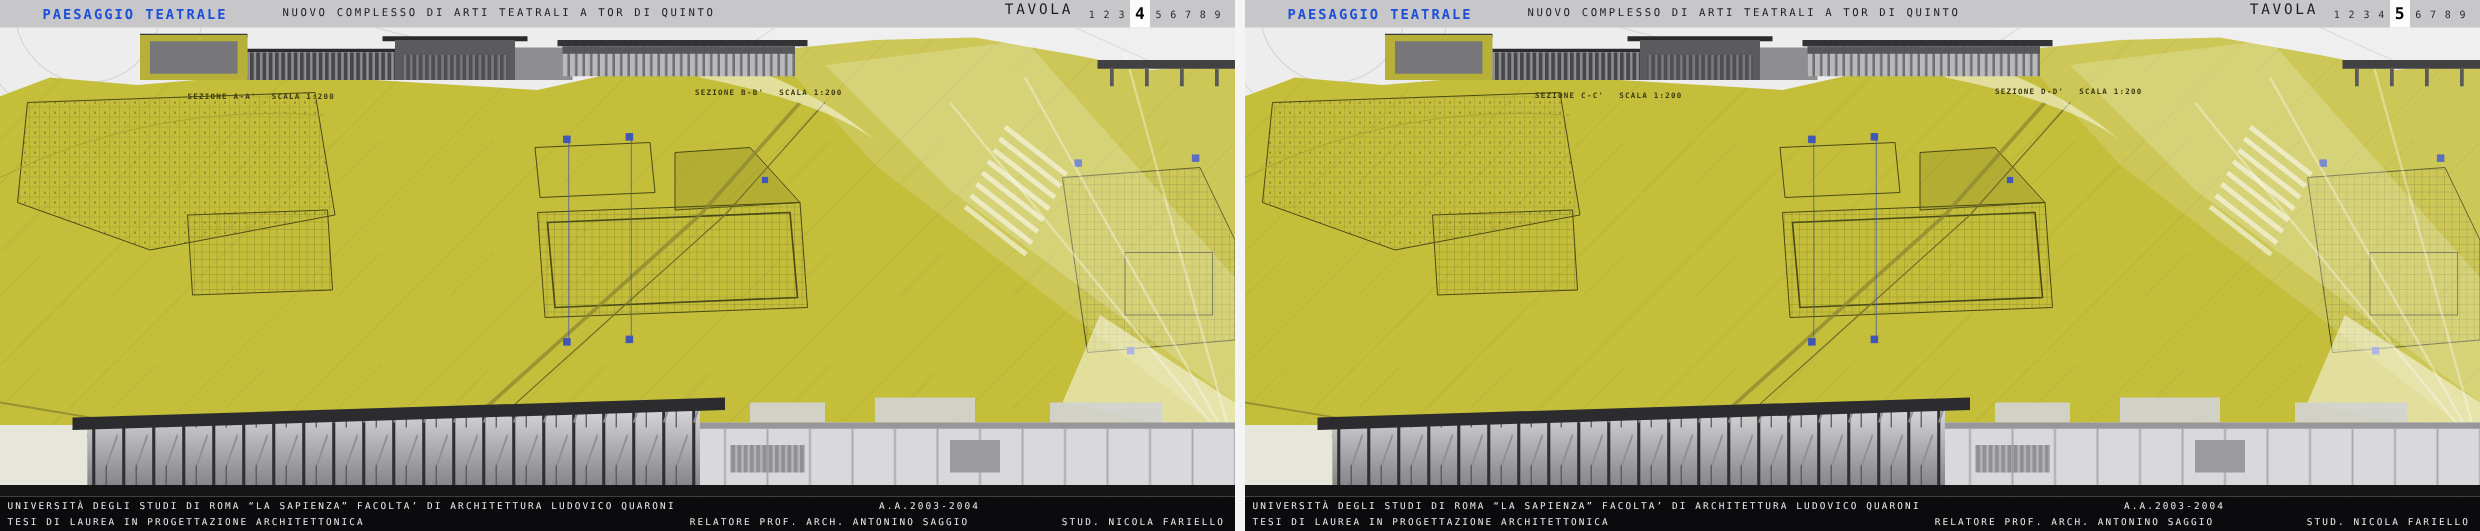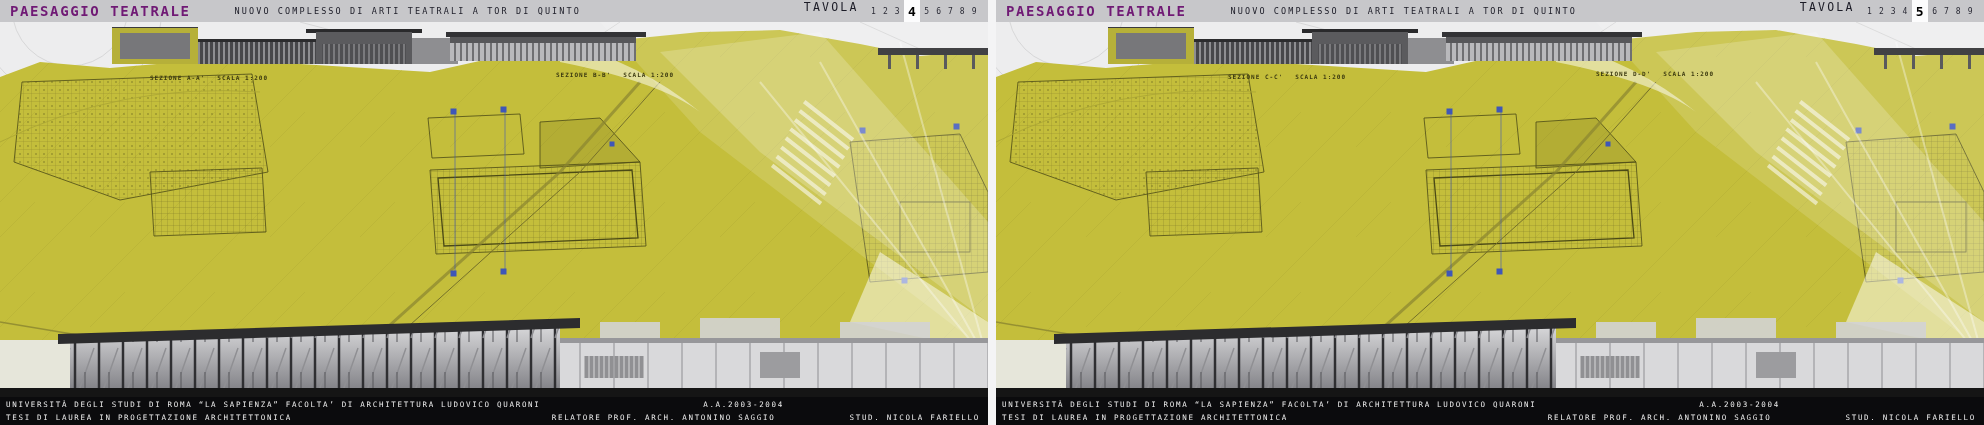--- a/index.html
+++ b/index.html
@@ -4,21 +4,21 @@
 <style>
   html,body{margin:0;padding:0;background:#fff;}
   .board{position:relative;width:1984px;height:425px;display:flex;overflow:hidden;
          font-family:"DejaVu Sans Mono","Liberation Mono",monospace;background:#f0f0f1;}
   .panel{position:relative;width:988px;height:425px;background:#ededee;overflow:hidden;flex:0 0 988px;}
   .gutter{flex:0 0 8px;background:#f4f4f5;}
 
   
   .hdr{position:absolute;top:0;left:0;right:0;height:22px;background:#c7c7ca;
        display:flex;align-items:center;padding:0 8px 0 10px;box-sizing:border-box;z-index:30;}
-  .hdr .title{font-weight:bold;font-size:14px;letter-spacing:1.6px;color:#701a75;white-space:nowrap;}
+  .hdr .title{font-weight:bold;font-size:11px;letter-spacing:1.6px;color:#1d4ed8;white-space:nowrap;margin-left:24px;}
   .hdr .subtitle{margin-left:44px;font-size:8.5px;letter-spacing:2.1px;color:#20202b;white-space:nowrap;text-align:right;}
   .tavola{margin-left:auto;display:flex;height:100%;}
   .tavola .tlabel{font-size:11.5px;letter-spacing:2.2px;color:#1b1b26;margin-right:9px;}
   .tnum{font-size:8px;color:#2b2b36;margin:0 3.5px;display:flex;align-items:center;height:100%;}
   .tnum.active{background:#fcfcfd;padding:0 4px;margin:0 1px;font-size:13px;font-weight:bold;color:#000;}
 
   
   .plan-svg{position:absolute;top:22px;left:0;width:988px;height:375px;display:block;}
 
   

